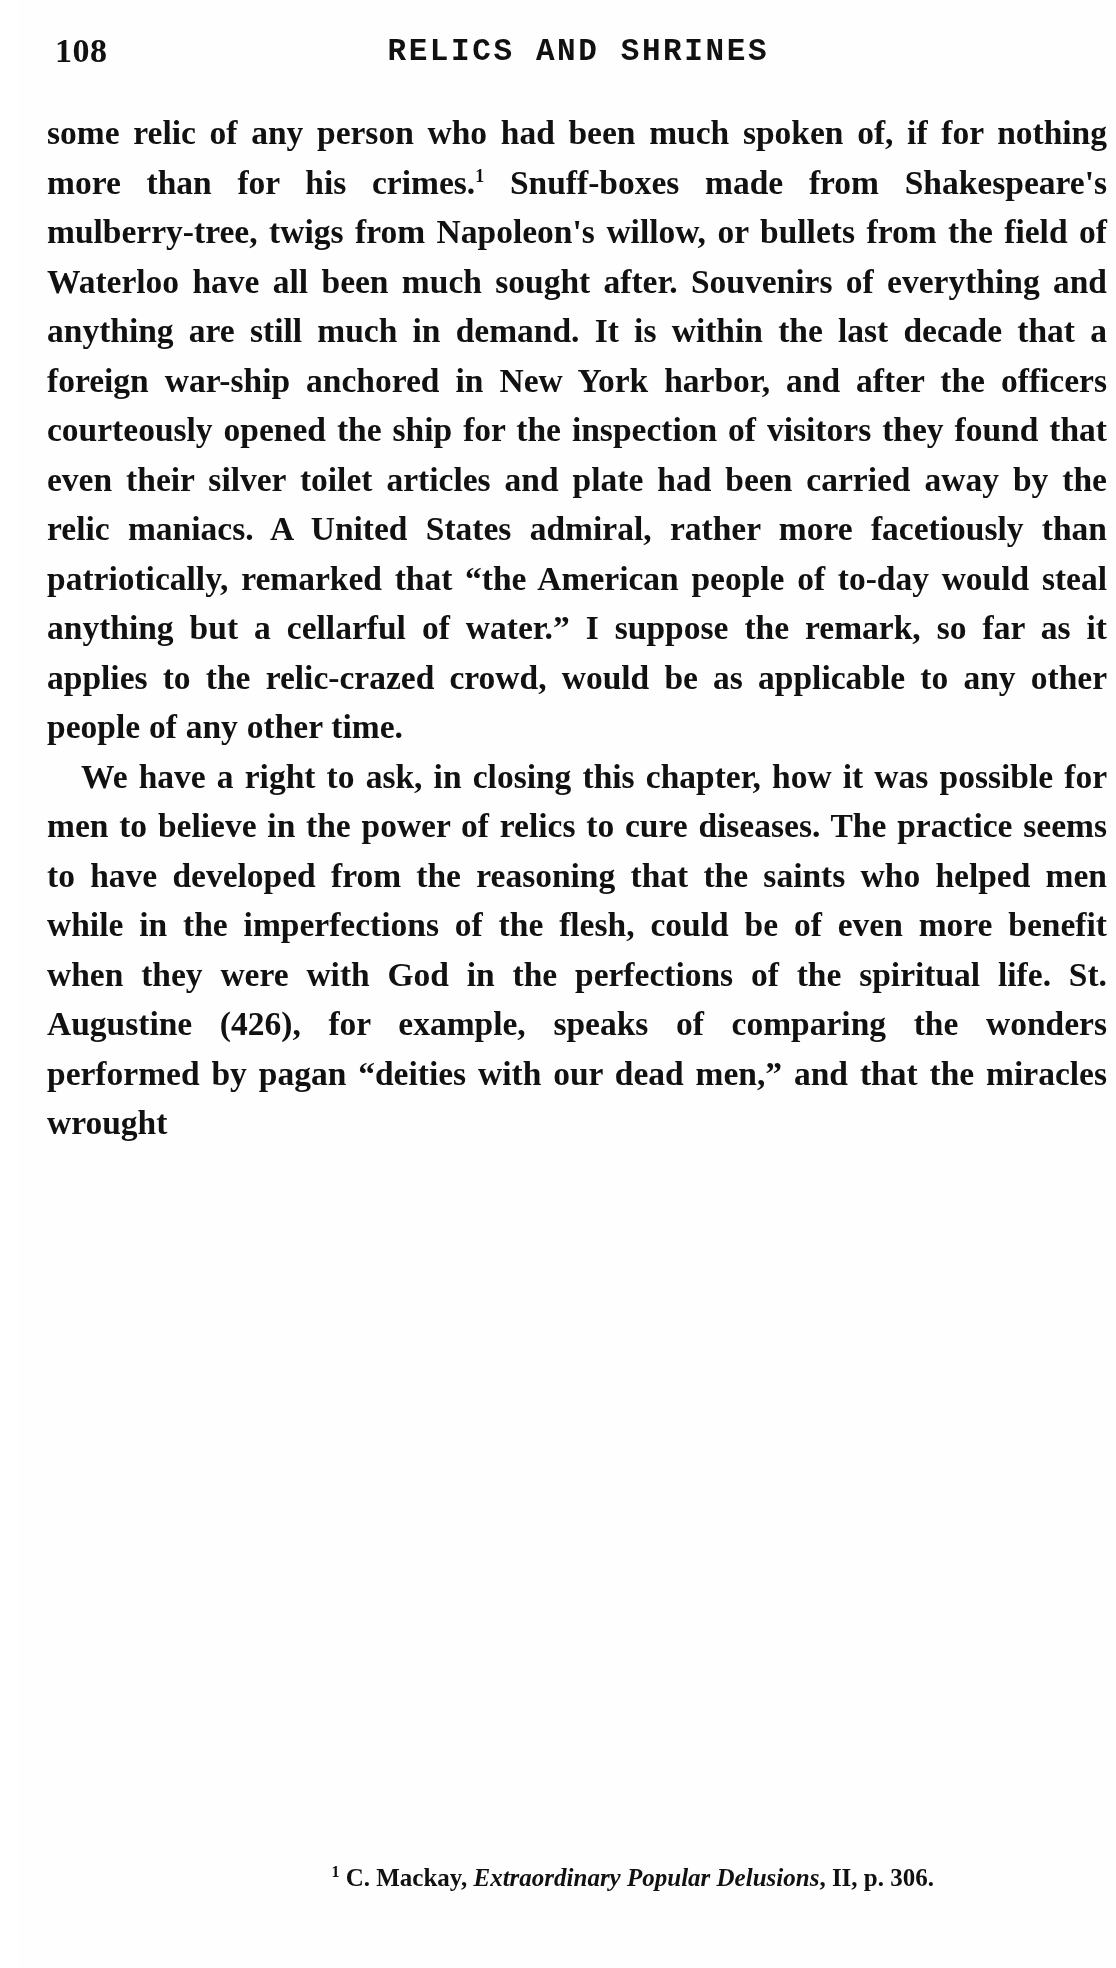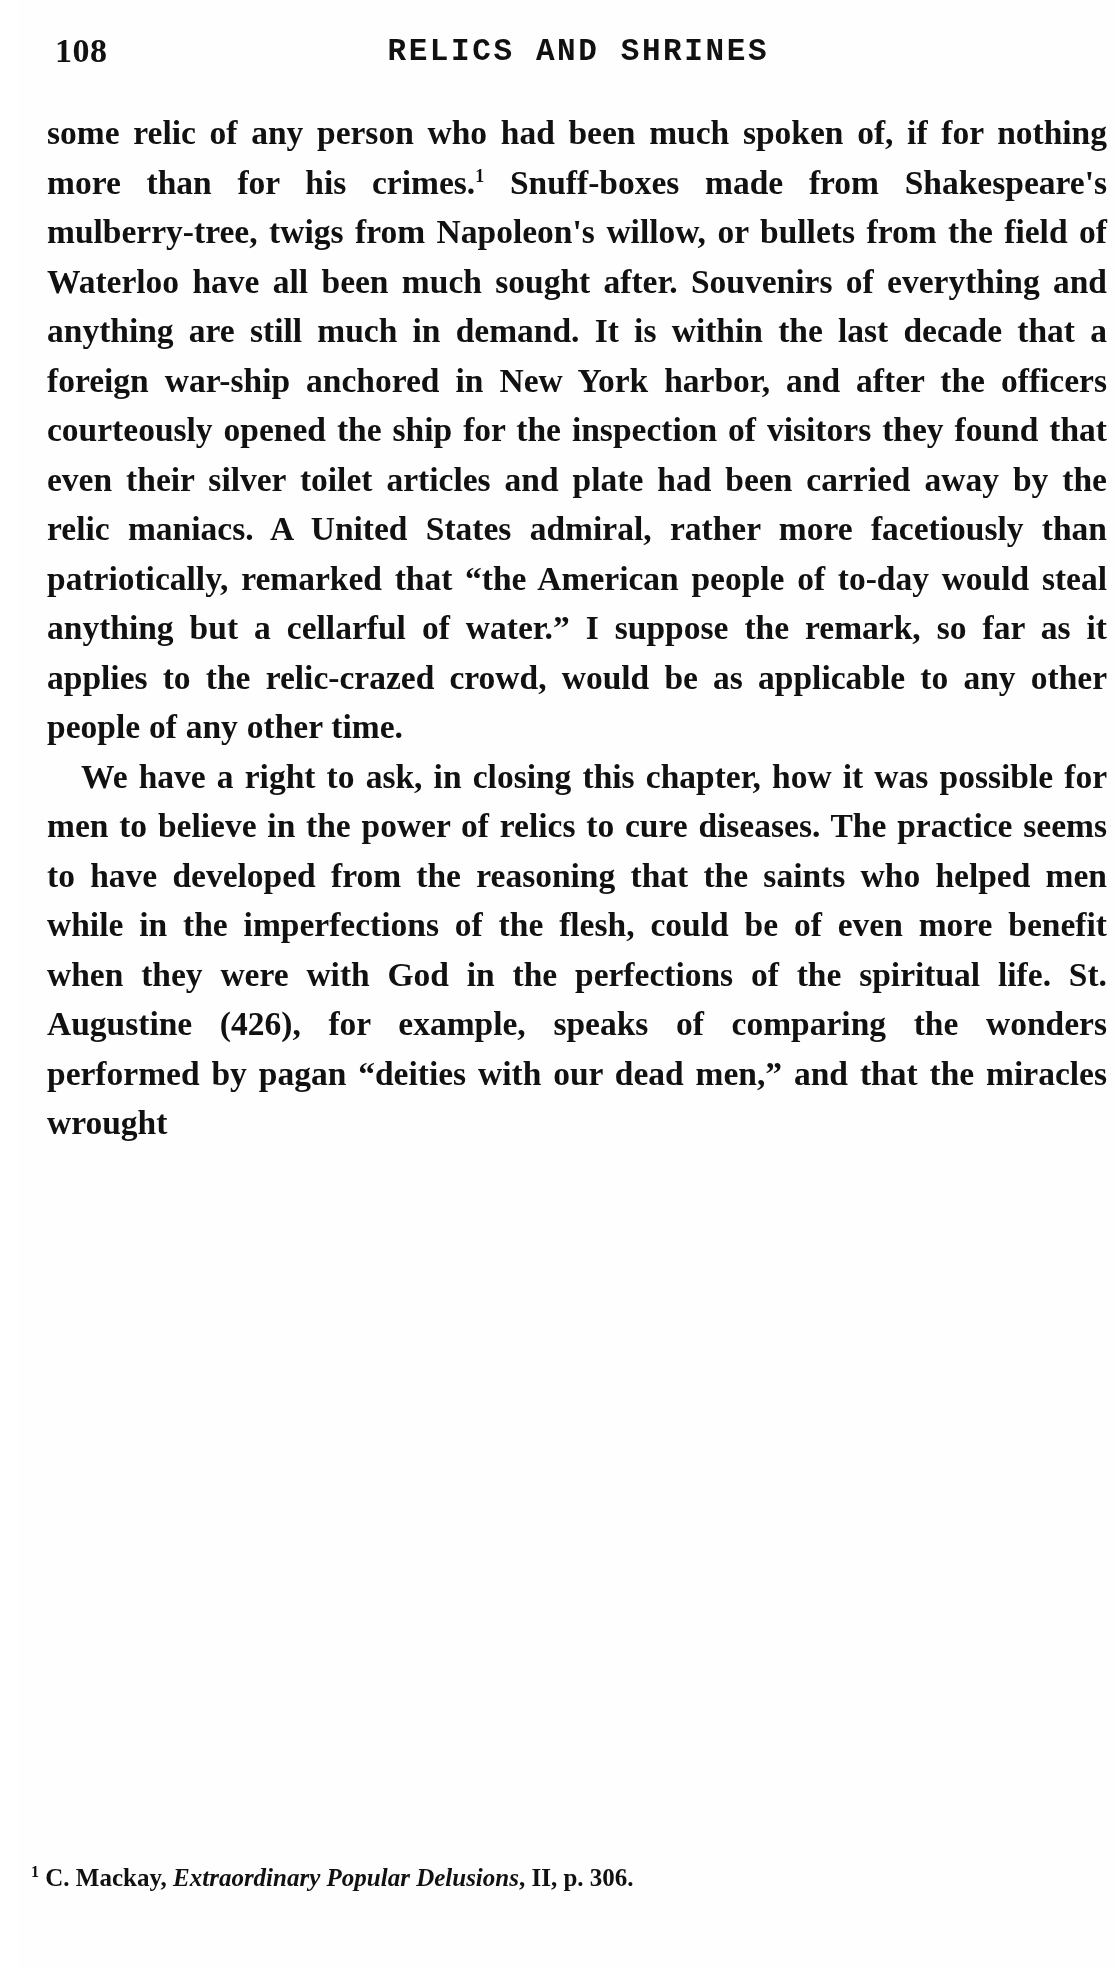--- a/index.html
+++ b/index.html
@@ -72,24 +72,24 @@
   .para + .para {
     text-indent: 34px;
   }
   .para sup {
     font-size: 18px;
     vertical-align: super;
     line-height: 0;
   }
   .footnote {
     position: absolute;
-    left: 12px;
+    left: 0;
     top: 1862px;
     width: 915px;
-    text-align: left;
+    text-align: right;
     font-size: 25px;
     line-height: 32px;
     font-weight: 600;
   }
   .footnote sup {
     font-size: 16px;
     vertical-align: super;
     line-height: 0;
     font-weight: 600;
   }

